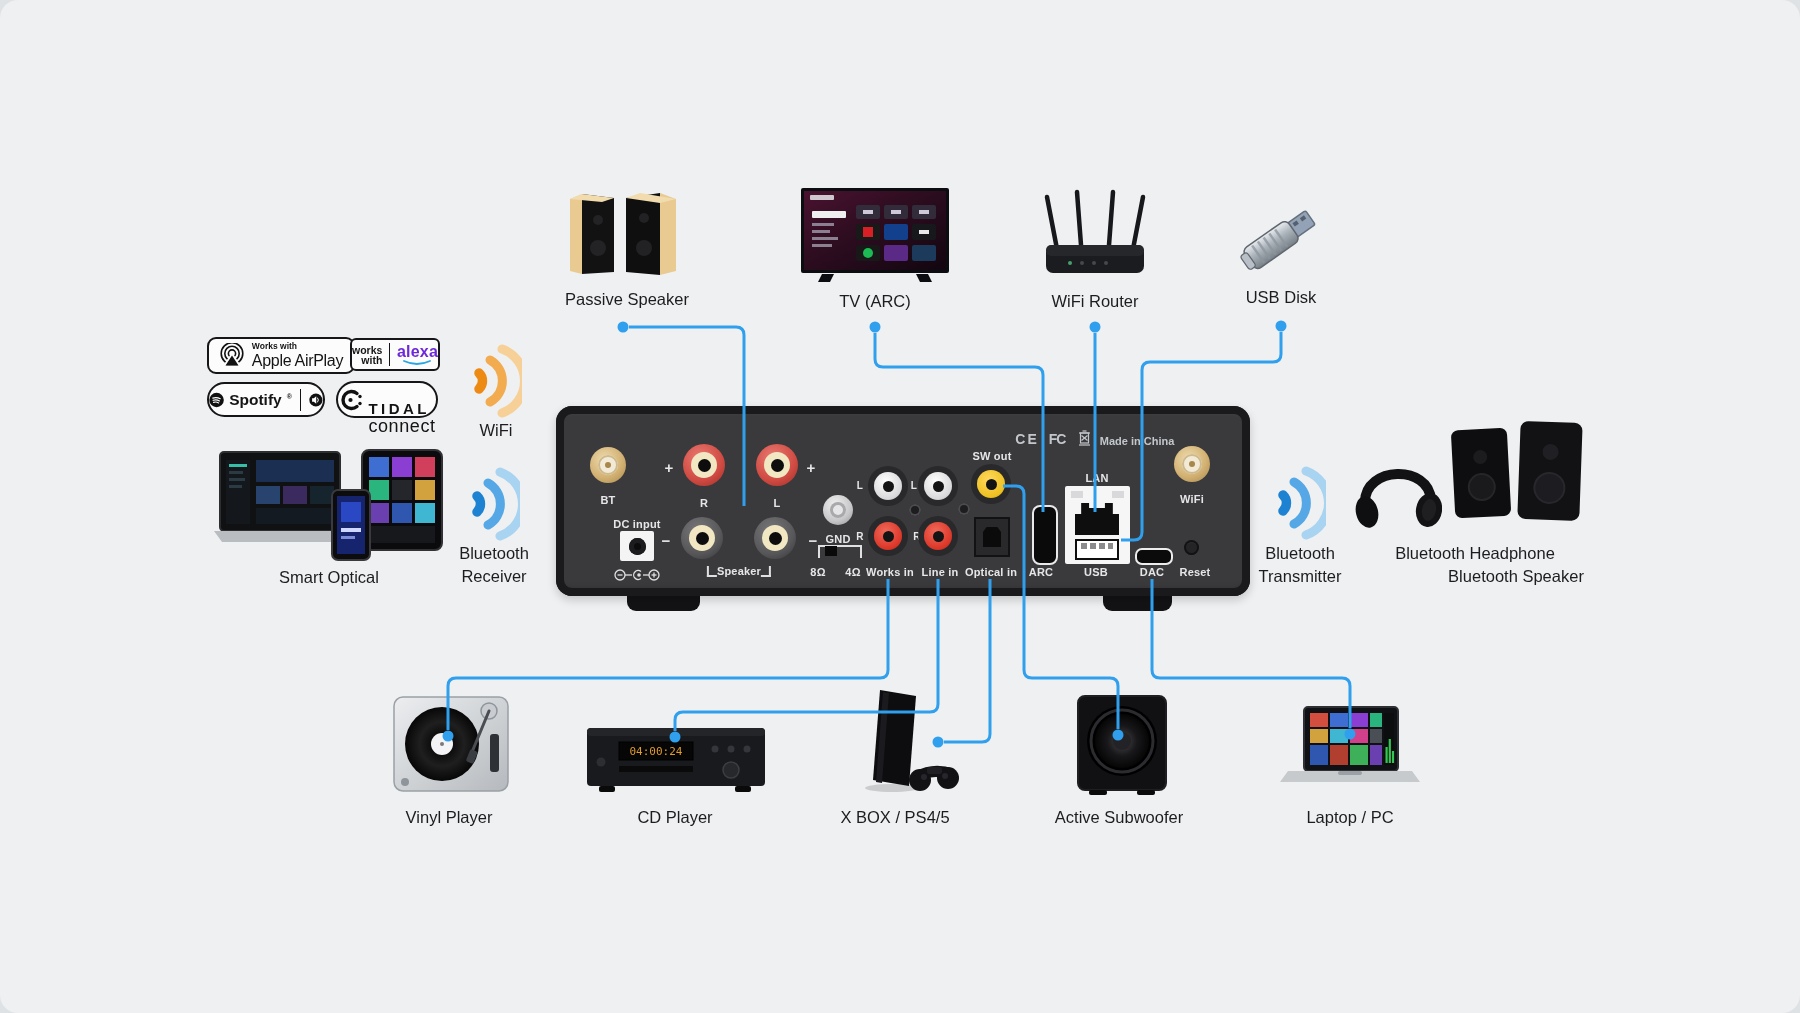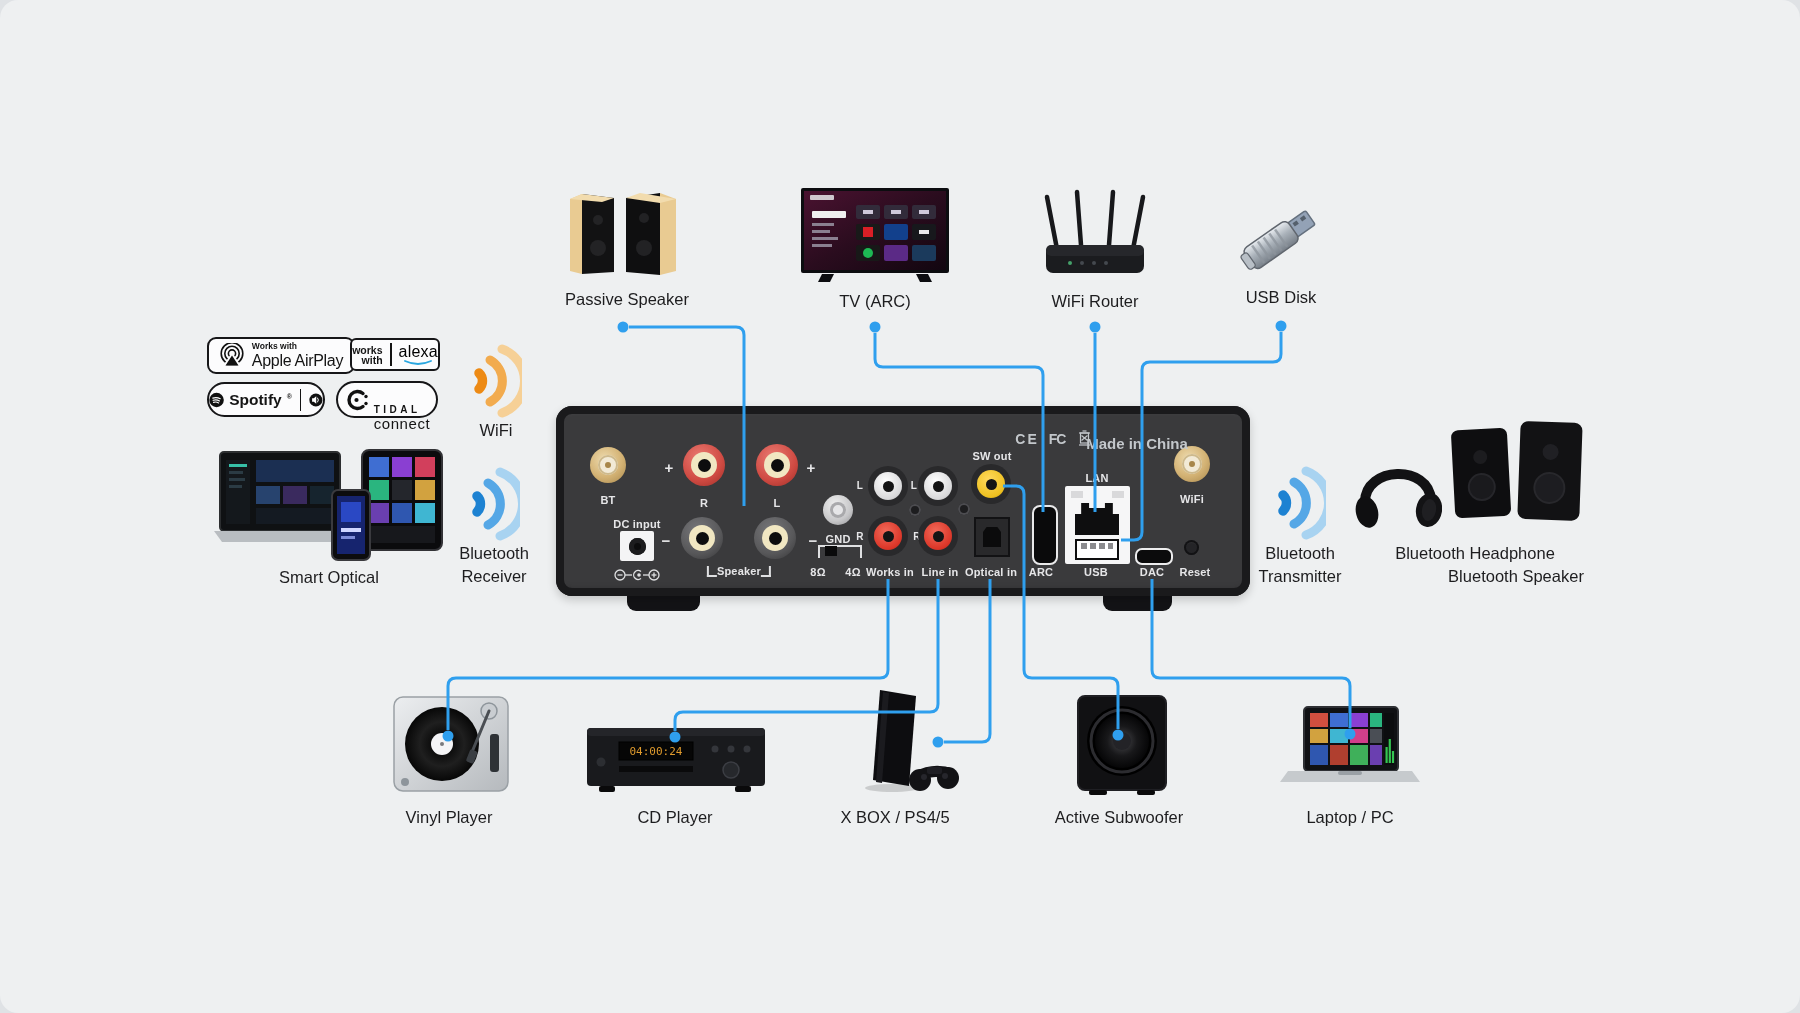--- a/index.html
+++ b/index.html
@@ -103,21 +103,21 @@
     </div>
   </div>
 
   <div class="badge" style="left:350px;top:338px;width:90px;height:33px;border-radius:6px;">
     <div class="bd-col" style="align-items:flex-end;font-weight:700;font-size:10.5px;line-height:10px;">
       <span>works</span>
       <span>with</span>
     </div>
     <div class="divider" style="height:23px;margin:0 7px;"></div>
     <div class="bd-col" style="align-items:center;">
-      <span style="font-size:16px;font-weight:400;color:#000000;letter-spacing:.2px;">alexa</span>
+      <span style="font-size:16px;font-weight:700;color:#6d28d9;letter-spacing:.2px;">alexa</span>
       <svg width="30" height="6" viewBox="0 0 30 6">
         <path d="M2,1 Q15,7 28,1" fill="none" stroke="#2aa7e0" stroke-width="1.8" stroke-linecap="round"></path>
       </svg>
     </div>
   </div>
 
   <div class="badge" style="left:207px;top:382px;width:118px;height:35px;border-radius:18px;gap:5px;">
     <svg width="22" height="22" viewBox="0 0 22 22">
       <circle cx="11" cy="11" r="10.5" fill="#111"></circle>
       <g stroke="#fff" stroke-width="1.7" fill="none" stroke-linecap="round">
@@ -137,22 +137,22 @@
   </div>
 
   <div class="badge" style="left:336px;top:381px;width:102px;height:37px;border-radius:19px;gap:6px;">
     <svg width="24" height="26" viewBox="0 0 24 26">
       <path d="M19,6.5 A8.5,8.5 0 1 0 19,19.5" fill="none" stroke="#111" stroke-width="3.4" stroke-linecap="round"></path>
       <circle cx="12.5" cy="13" r="2.1" fill="#111"></circle>
       <circle cx="22" cy="9.5" r="1.7" fill="#111"></circle>
         <circle cx="22" cy="16.5" r="1.7" fill="#111"></circle>
     </svg>
     <div class="bd-col" style="align-items:flex-start;">
-      <span style="font-size:10px;font-weight:700;letter-spacing:3.5px;margin-top:36px;">TIDAL</span>
-      <span style="font-size:15px;letter-spacing:.6px;margin-top:1px;">connect</span>
+      <span style="font-size:15px;font-weight:700;letter-spacing:3.5px;margin-top:36px;">TIDAL</span>
+      <span style="font-size:18px;letter-spacing:.6px;margin-top:1px;">connect</span>
     </div>
   </div>
 
   <svg class="abs" style="left:470px;top:343px;" width="52" height="76" viewBox="0 0 52 76">
     <g fill="none" stroke-linecap="round">
       <path d="M9,30 a11,11 0 0 1 0,16" stroke="#ed8a14" stroke-width="9.5"></path>
       <path d="M20,17 a24,24 0 0 1 0,42" stroke="#f2ab4e" stroke-width="9"></path>
       <path d="M32,6 a34,34 0 0 1 0,64" stroke="#f6d096" stroke-width="9"></path>
     </g>
   </svg>
@@ -531,21 +531,21 @@
     <svg class="abs" style="left:522px;top:23px;" width="13" height="17" viewBox="0 0 13 17">
       <g stroke="#c3c7cb" stroke-width="1.2" fill="none">
         <rect x="2.5" y="4" width="8" height="10"></rect>
         <line x1="1" y1="4" x2="12" y2="4"></line>
           <line x1="4.5" y1="2" x2="8.5" y2="2"></line>
         <line x1="1" y1="16" x2="12" y2="16"></line>
         <line x1="3.5" y1="6.5" x2="9.5" y2="11.5"></line>
           <line x1="9.5" y1="6.5" x2="3.5" y2="11.5"></line>
       </g>
     </svg>
-    <div class="cert" style="left:581px;top:29px;font-size:15px;font-weight:700;text-align:center;">Made in China</div>
+    <div class="cert" style="left:581px;top:29px;font-size:11px;font-weight:700;text-align:center;">Made in China</div>
   </div>
 
   <svg class="lines" width="1800" height="1013" viewBox="0 0 1800 1013">
     <g fill="none" stroke="#2f9fee" stroke-width="3">
       <path d="M629,327 H736 Q744,327 744,335 V506"></path>
       <path d="M875,333 V359 Q875,367 883,367 H1035 Q1043,367 1043,375 V512"></path>
       <path d="M1095,333 V512"></path>
       <path d="M1281,332 V354 Q1281,362 1273,362 H1150 Q1142,362 1142,370 V532 Q1142,540 1134,540 H1121"></path>
       <path d="M888,579 V670 Q888,678 880,678 H456 Q448,678 448,686 V730"></path>
       <path d="M938,579 V704 Q938,712 930,712 H683 Q675,712 675,720 V731"></path>

